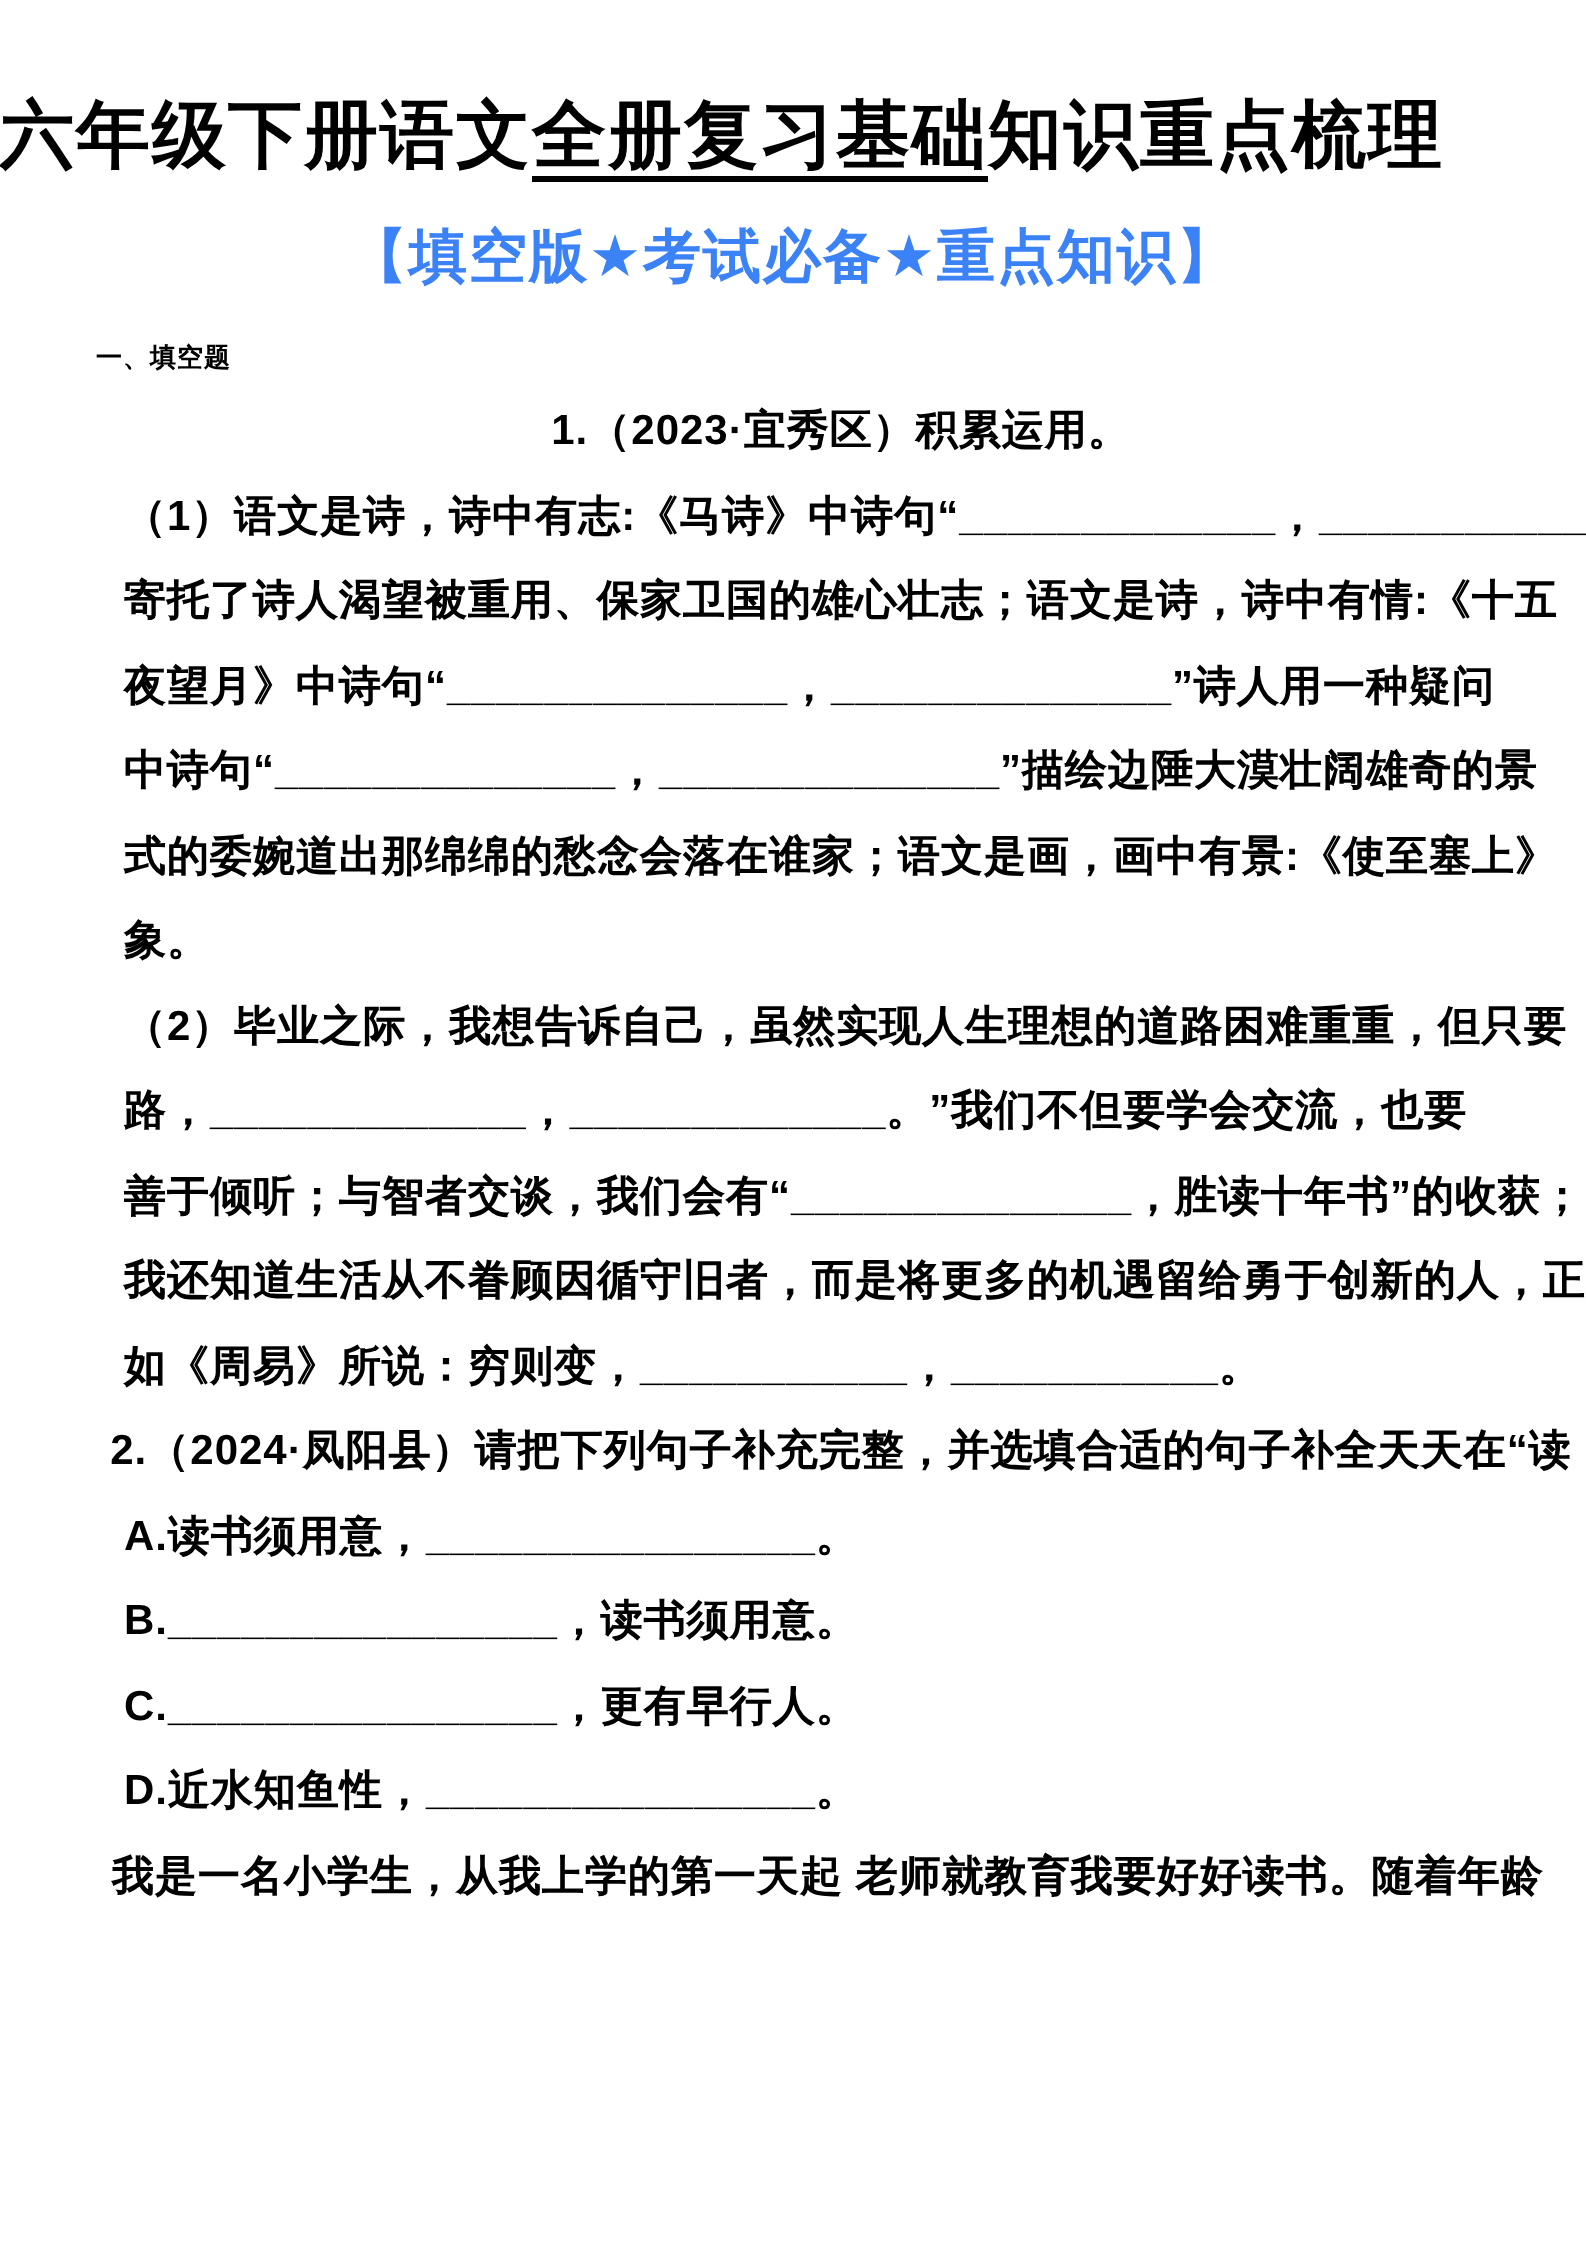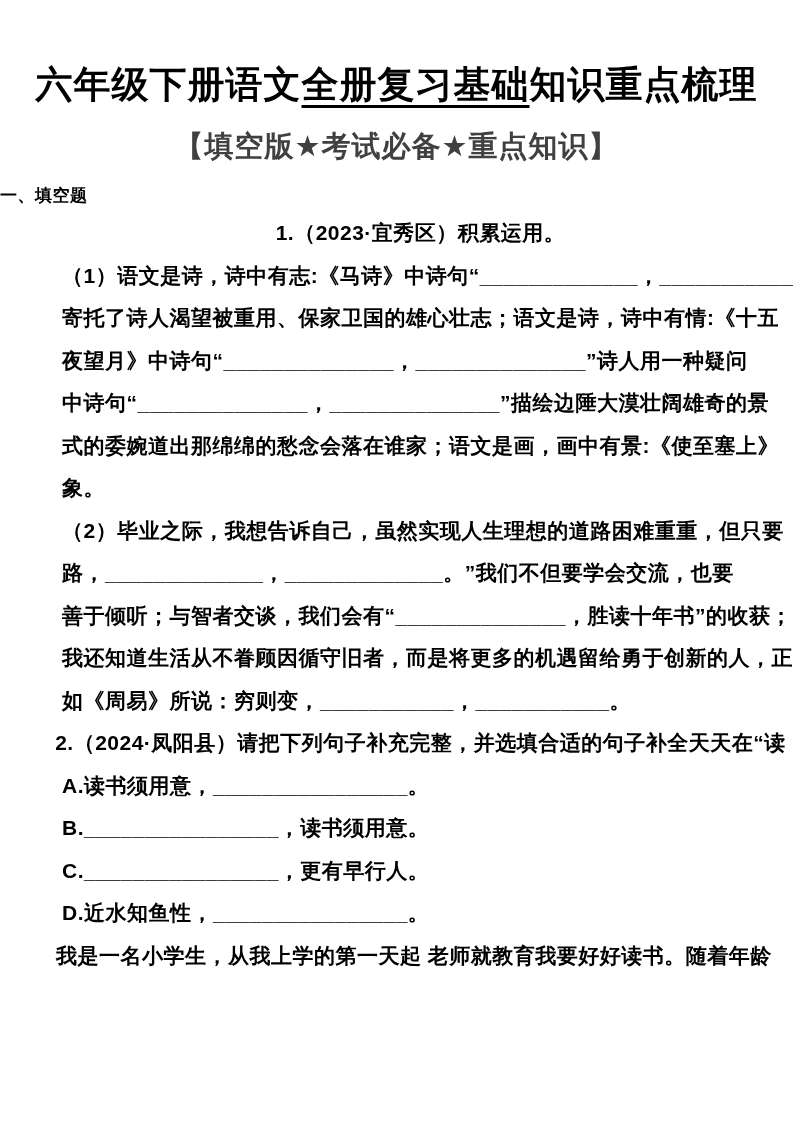--- a/index.html
+++ b/index.html
@@ -7,22 +7,21 @@
     position: relative;
     width: 793px;
     height: 1122px;
     margin: 0 auto;
     background: #ffffff;
     overflow: hidden;
     font-family: "Liberation Sans", "DejaVu Sans", sans-serif;
     color: #000000;
   }
   .doc-title {
-    padding-top: 59px;
-    text-align: center;
+    padding-top: 42px;
     font-size: 37px;
     font-weight: bold;
     line-height: 52px;
     letter-spacing: 1px;
     white-space: nowrap;
   }
   .doc-title .underlined {
     text-decoration: underline;
     text-decoration-thickness: 2.5px;
     text-underline-offset: 8px;
@@ -31,21 +30,22 @@
     margin-top: 16px;
     text-align: center;
     font-size: 29px;
     font-weight: bold;
     line-height: 38px;
     letter-spacing: 1px;
     white-space: nowrap;
   }
   .section-heading {
     margin-top: 20px;
-    font-size: 17px;
+    padding-left: 48px;
+    font-size: 13px;
     font-weight: bold;
     line-height: 22px;
     letter-spacing: 0.5px;
   }
   .body-lines {
     margin-top: 5px;
   }
   .text-line {
     height: 42.5px;
     line-height: 42.5px;
@@ -61,21 +61,21 @@
 </style>
 </head>
 <body>
 
 <div class="page" style="color: rgb(0, 0, 0);">
 
   <div class="doc-title">
     <span>六年级下册语文</span><span class="underlined">全册复习基础</span><span>知识重点梳理</span>
   </div>
 
-  <div class="doc-subtitle" style="color: #404040;">【填空版★考试必备★重点知识】</div>
+  <div class="doc-subtitle" style="color: #3b82f6;">【填空版★考试必备★重点知识】</div>
 
   <div class="section-heading">一、填空题</div>
 
   <div class="body-lines">
       <div class="text-line ind-q">1.（2023·宜秀区）积累运用。</div>
       <div class="text-line ind-sub">（1）语文是诗，诗中有志:《马诗》中诗句“_____________，_____________”</div>
       <div class="text-line ind-sub">寄托了诗人渴望被重用、保家卫国的雄心壮志；语文是诗，诗中有情:《十五</div>
       <div class="text-line ind-sub">夜望月》中诗句“______________，______________”诗人用一种疑问</div>
       <div class="text-line ind-sub">中诗句“______________，______________”描绘边陲大漠壮阔雄奇的景</div>
       <div class="text-line ind-sub">式的委婉道出那绵绵的愁念会落在谁家；语文是画，画中有景:《使至塞上》</div>

